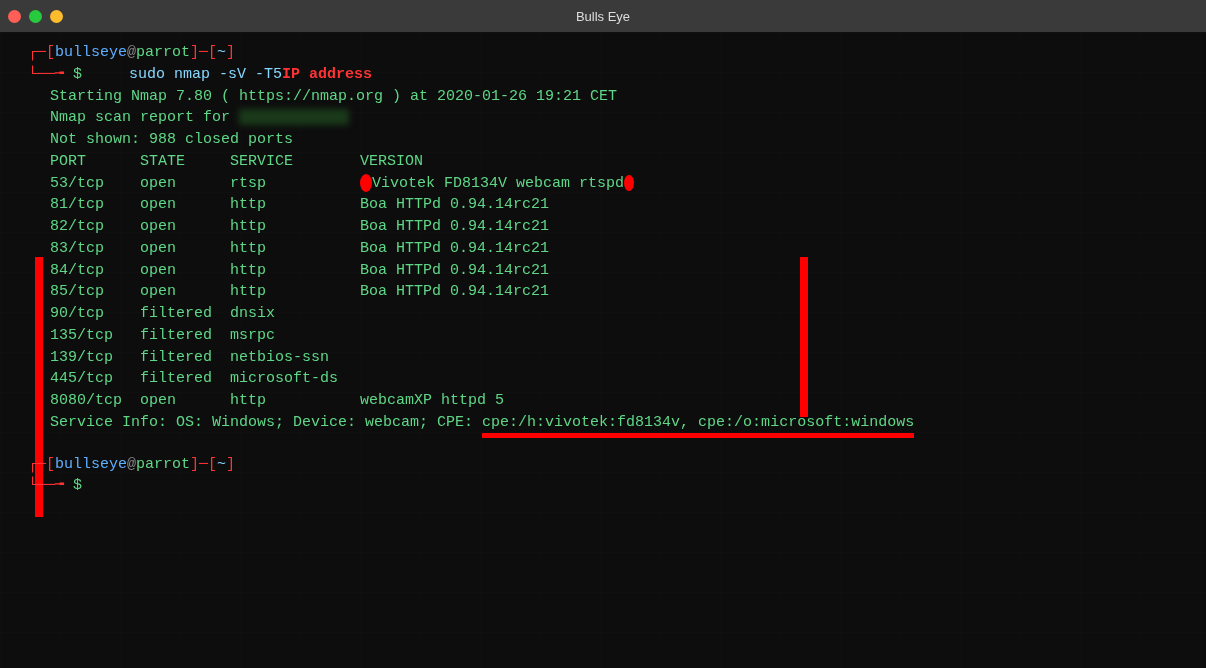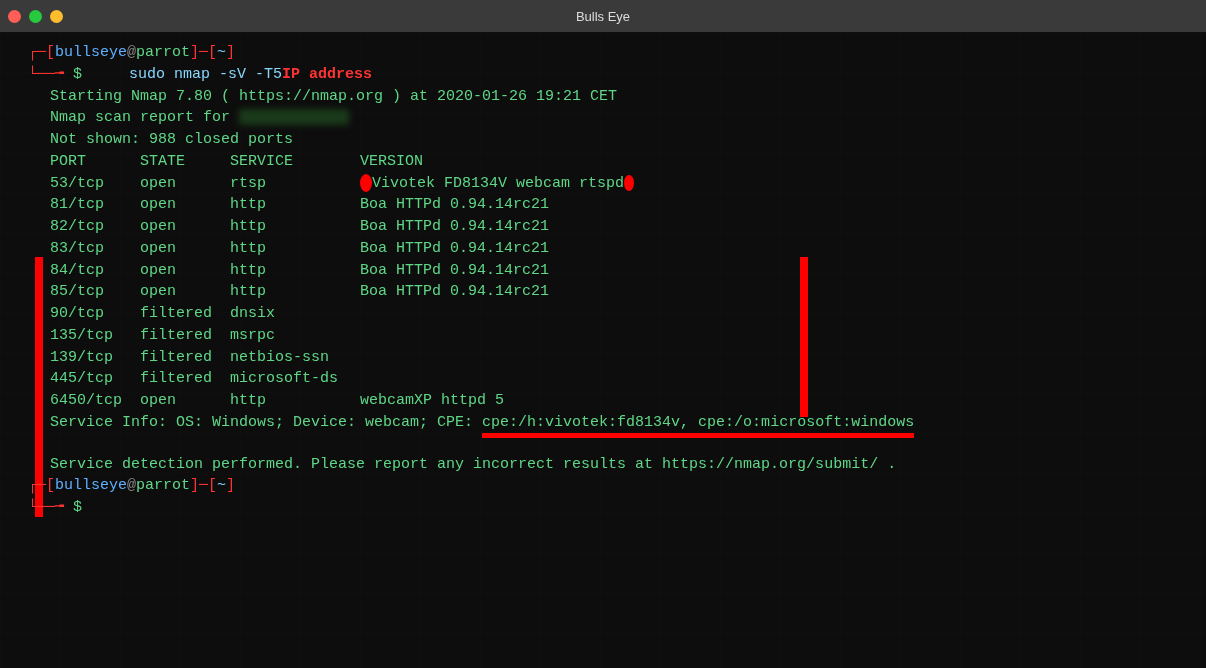--- a/index.html
+++ b/index.html
@@ -182,28 +182,27 @@
   <div class="output">
     <span class="col-port">135/tcp</span><span class="col-state">filtered</span><span class="col-service">msrpc</span><span class="col-version"></span>
   </div>
   <div class="output">
     <span class="col-port">139/tcp</span><span class="col-state">filtered</span><span class="col-service">netbios-ssn</span><span class="col-version"></span>
   </div>
   <div class="output">
     <span class="col-port">445/tcp</span><span class="col-state">filtered</span><span class="col-service">microsoft-ds</span><span class="col-version"></span>
   </div>
   <div class="output">
-    <span class="col-port">6450/tcp</span><span class="col-state">open</span><span class="col-service">http</span><span class="col-version">webcamXP httpd 5</span>
+    <span class="col-port">8080/tcp</span><span class="col-state">open</span><span class="col-service">http</span><span class="col-version">webcamXP httpd 5</span>
   </div>
 
   <div class="output">
     <span>Service Info: OS: Windows; Device: webcam; CPE: </span><span class="underline-red">cpe:/h:vivotek:fd8134v, cpe:/o:microsoft:windows</span>
   </div>
   <div style="height:20px"></div>
-  <div class="output">Service detection performed. Please report any incorrect results at https://nmap.org/submit/ .</div>
 
   <div class="prompt-line">
     <span class="prompt-l-shape">┌─[</span><span class="user">bullseye</span><span class="at">@</span><span class="host">parrot</span><span class="bracket-r">]─[</span><span class="tilde">~</span><span class="bracket-r">]</span>
   </div>
   <div class="prompt-line">
     <span class="prompt-l-shape">└──╼ </span><span class="dollar" style="margin-left:0">$</span>
   </div>
 </div>
 
 </body></html>

